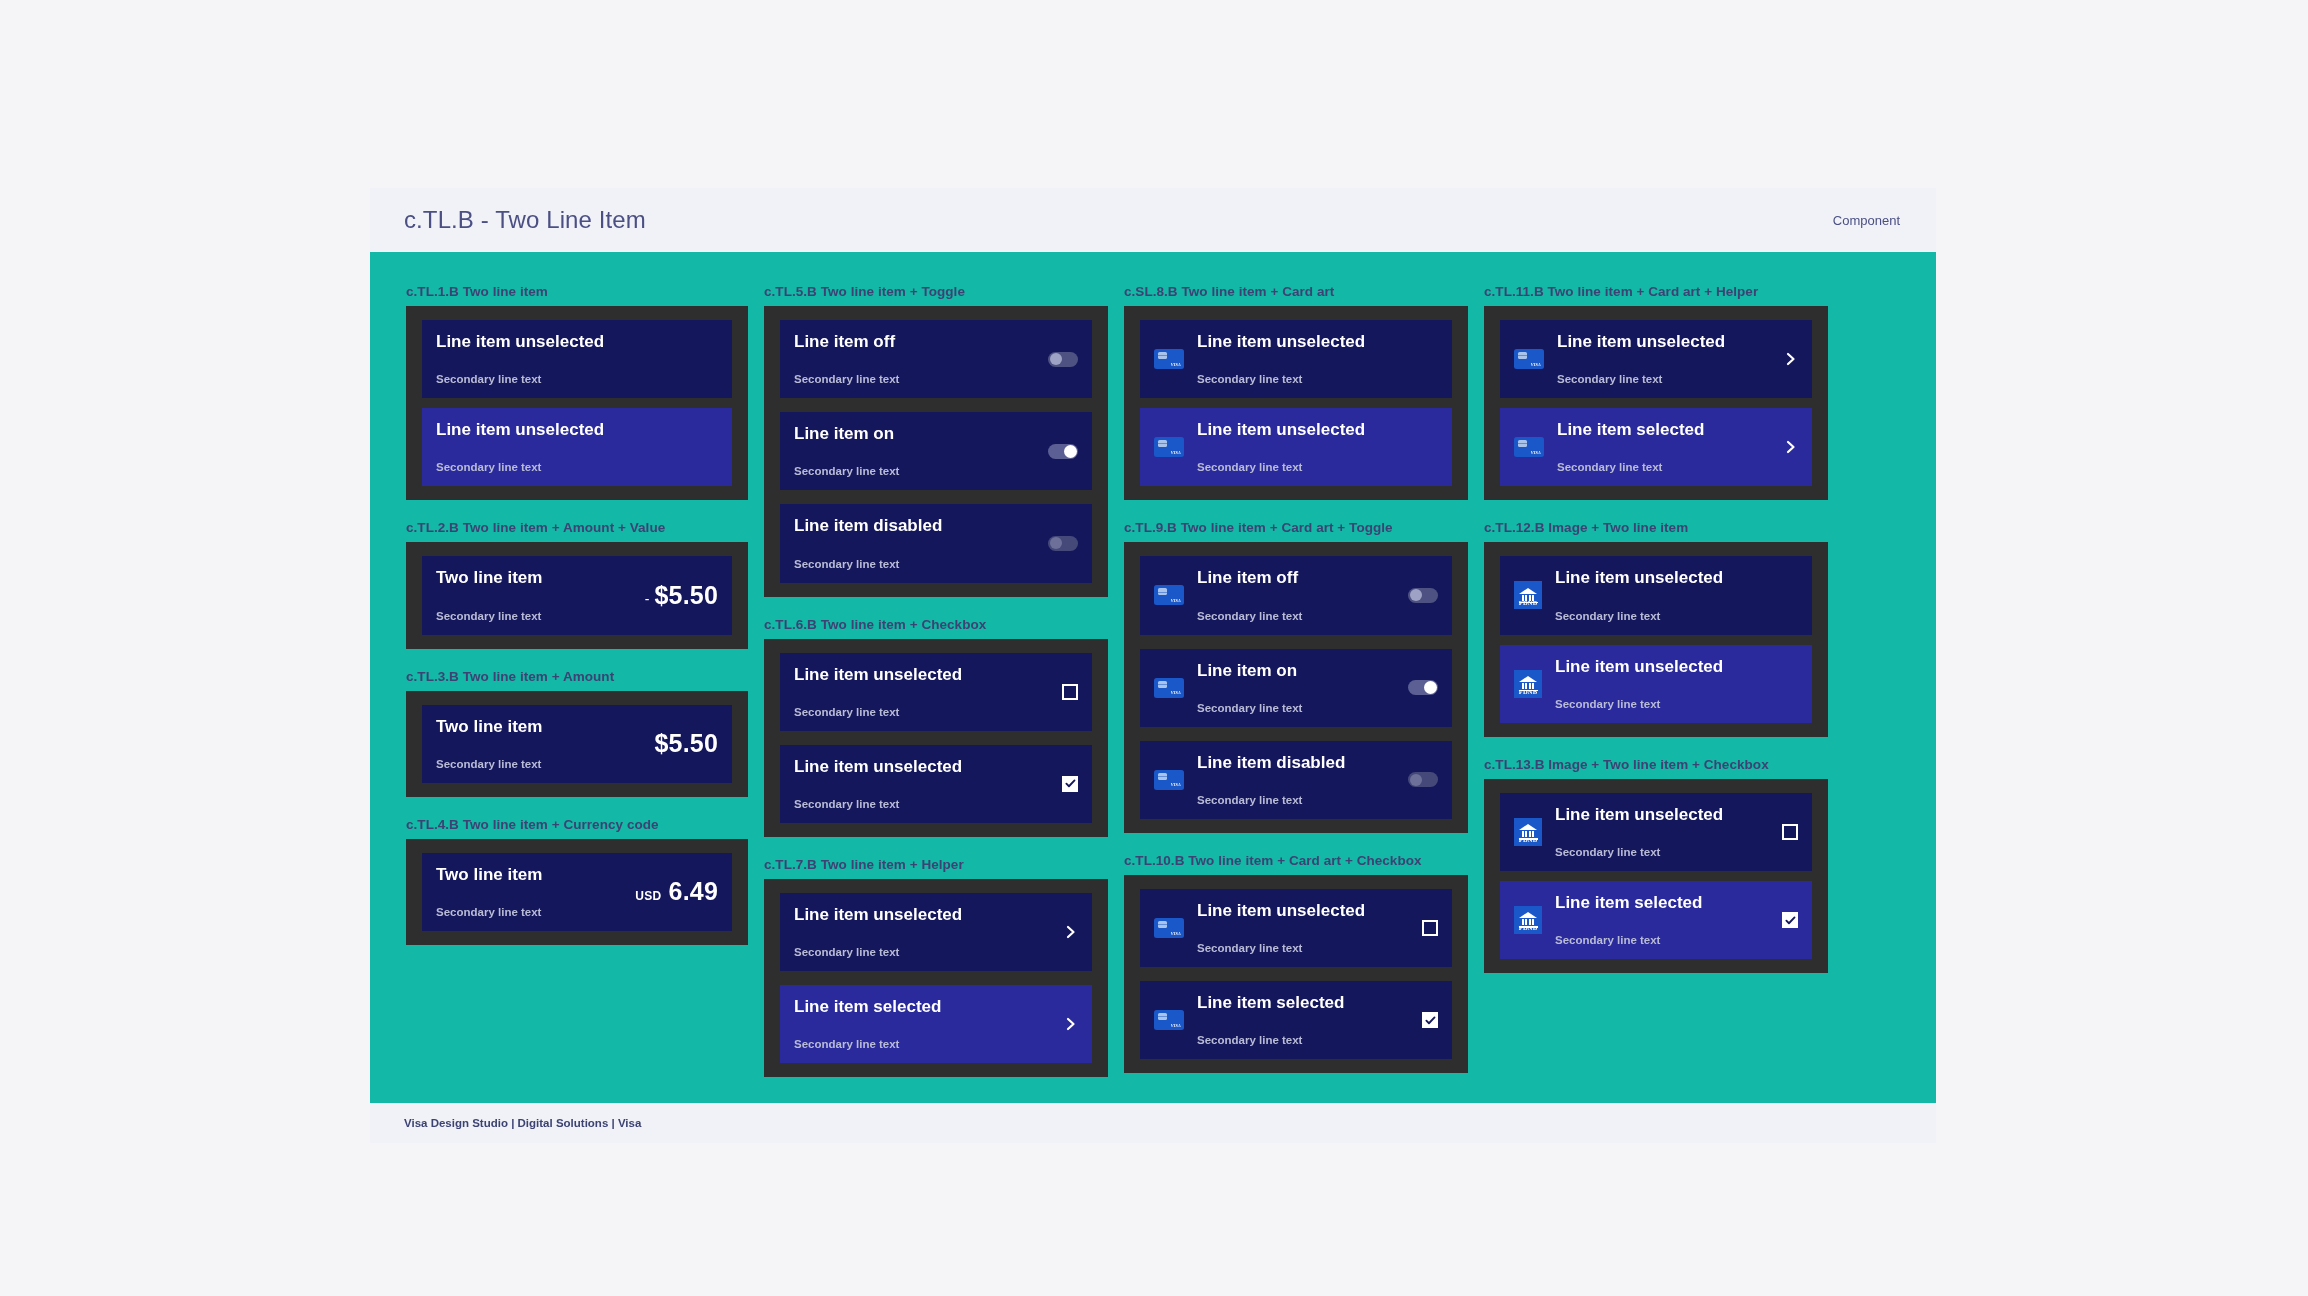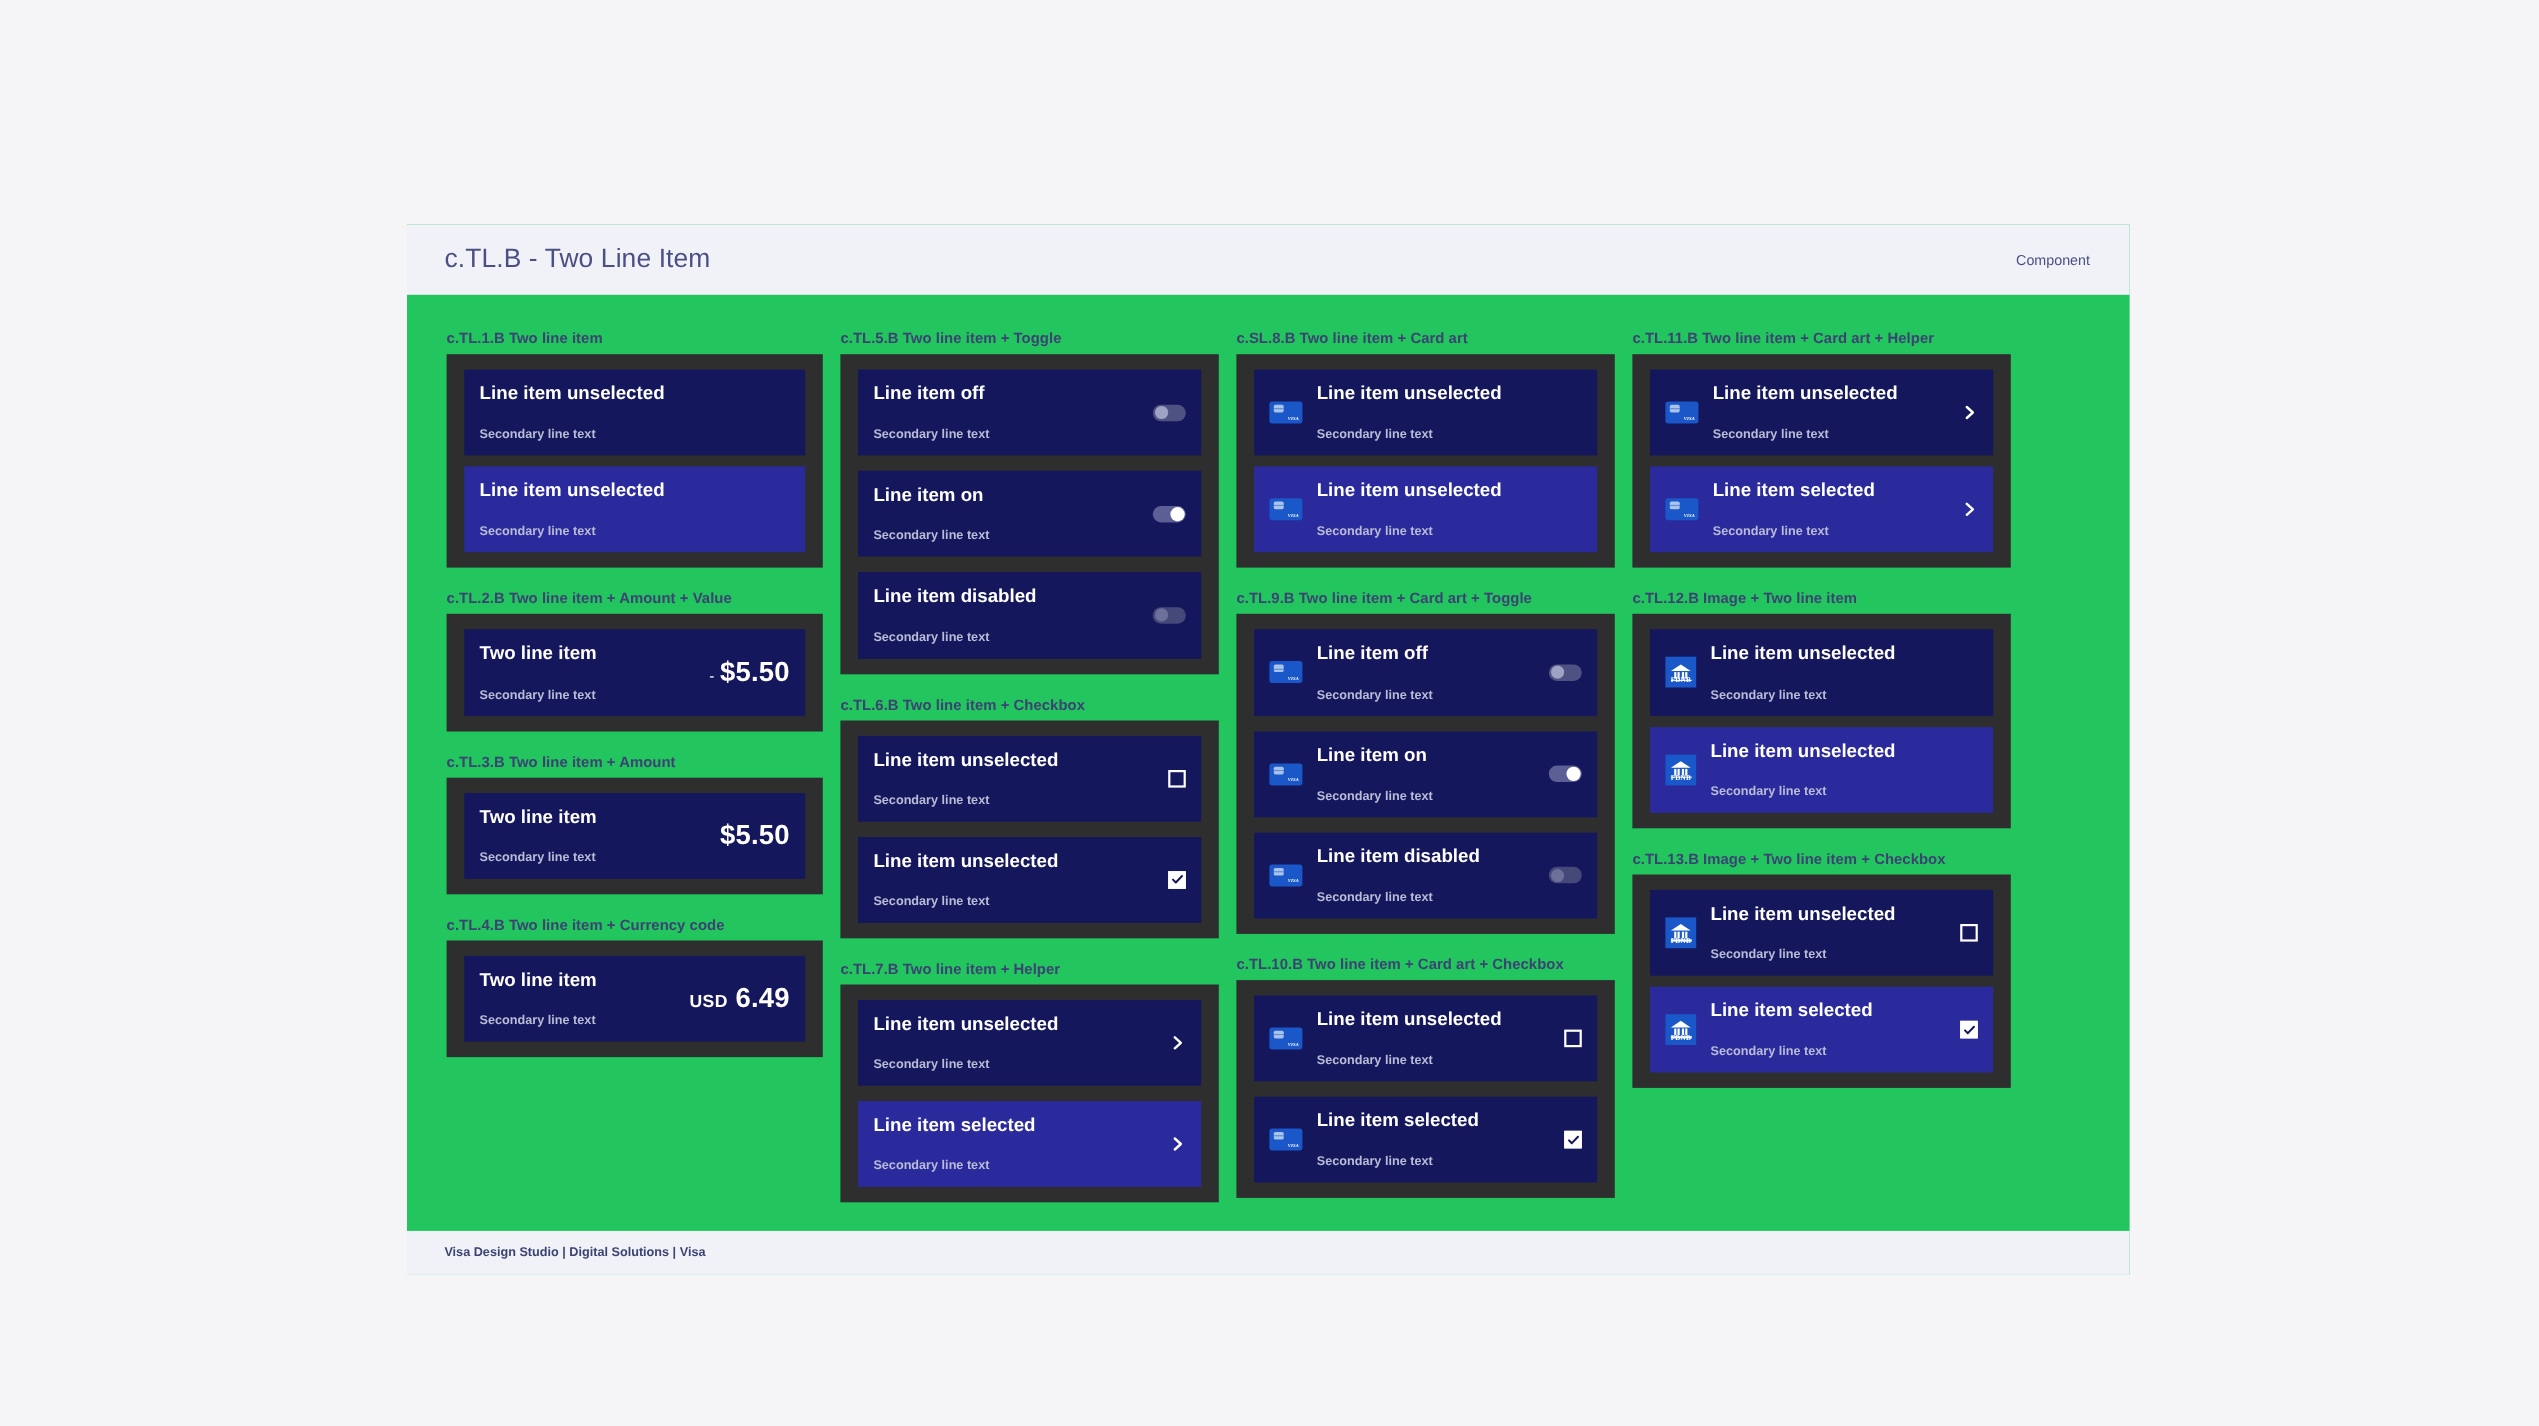--- a/index.html
+++ b/index.html
@@ -4,23 +4,23 @@
 <style>
   html,body{margin:0;padding:0;}
   body{
     width:2308px;height:1296px;
     background:#f5f5f7;
     font-family:"Liberation Sans", sans-serif;
     overflow:hidden;
   }
   .page{
     position:absolute;
-    left:370px; top:204px;
+    left:370px; top:188px;
     width:1566px;
-    background:#22c55e;
+    background:#14b8a6;
     box-sizing:border-box;
   }
   
   .hdr{
     height:64px;
     background:#f0f2f7;
     display:flex;align-items:center;justify-content:space-between;
     padding:0 36px 0 34px;
     box-sizing:border-box;
   }
@@ -69,21 +69,21 @@
     white-space:nowrap;
   }
   .row .lead{margin-right:13px;flex:0 0 auto;display:flex;align-items:center;}
   .row .trail{margin-left:12px;flex:0 0 auto;display:flex;align-items:center;justify-content:flex-end;}
   
   .amount{
     display:flex;align-items:baseline;color:#ffffff;
   }
   .amount .sign{font-size:14px;margin-right:5px;font-weight:400;}
   .amount .val{font-size:25px;font-weight:700;letter-spacing:.2px;}
-  .amount .ccy{font-size:16px;font-weight:700;margin-right:7px;letter-spacing:.3px;margin-left:34px;}
+  .amount .ccy{font-size:12px;font-weight:700;margin-right:7px;letter-spacing:.3px;margin-left:34px;}
   
   .toggle{
     width:30px;height:15px;border-radius:8px;position:relative;flex:0 0 auto;
     background:#4e5282;
   }
   .toggle .knob{
     position:absolute;top:1.5px;left:1.5px;
     width:12px;height:12px;border-radius:50%;
     background:#9ea2c4;
   }

